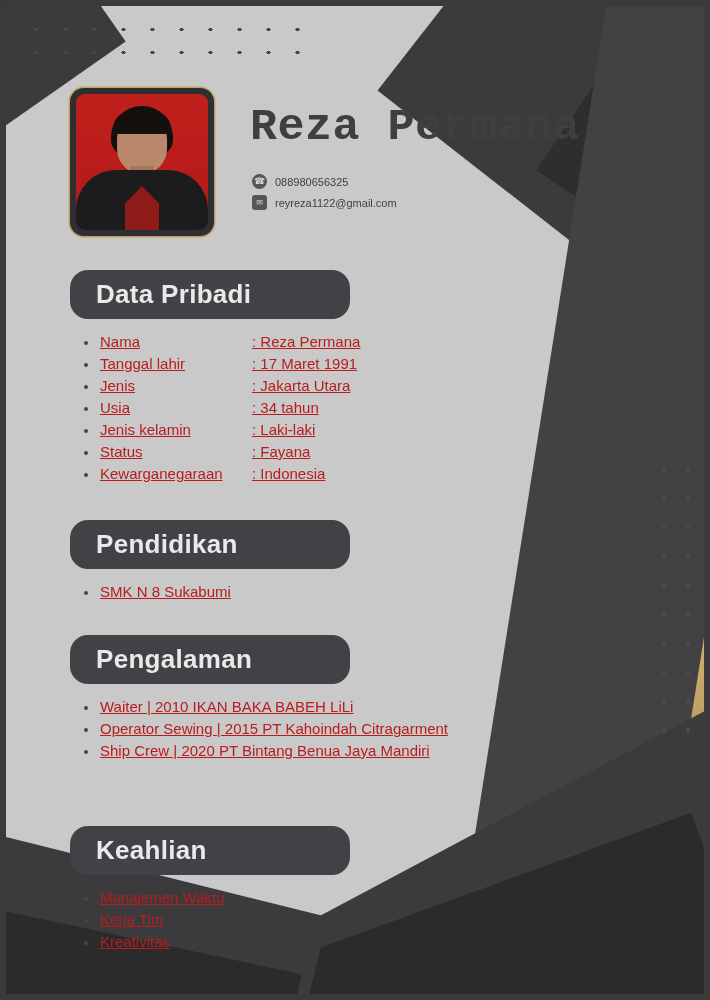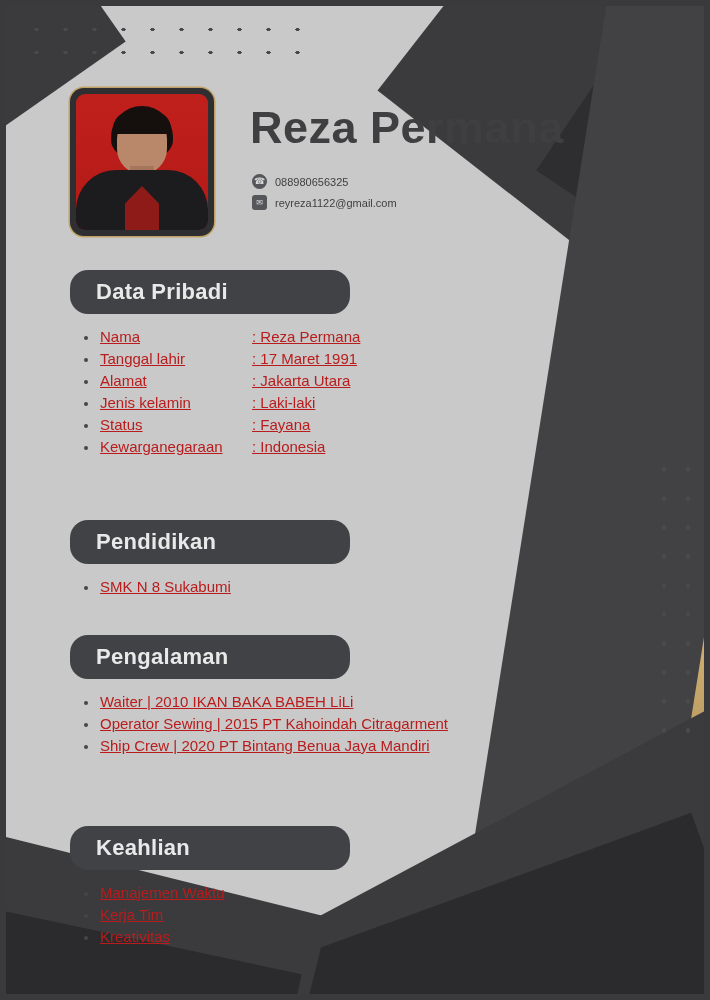--- a/index.html
+++ b/index.html
@@ -158,38 +158,39 @@
   .p-shirt {
     position: absolute; left: 50%; bottom: 0; transform: translateX(-50%);
     width: 34px; height: 44px; background: #8e1b18;
     clip-path: polygon(50% 0, 100% 40%, 100% 100%, 0 100%, 0 40%);
   }
 
   .name {
     position: absolute; left: 180px; top: 14px;
     font-size: 45px; font-weight: bold; color: #3f3f41;
     letter-spacing: 0.5px;
+    font-family: Liberation Mono, monospace;
   }
   .contact { position: absolute; left: 182px; top: 86px; }
   .c-row { display: flex; align-items: center; gap: 8px; margin-bottom: 6px; }
   .c-ico {
     width: 15px; height: 15px; border-radius: 50%;
     background: #55565a; color: #d9d9d9;
     font-size: 9px; line-height: 15px; text-align: center;
     flex: 0 0 auto;
   }
   .c-ico.mail { border-radius: 3px; font-size: 8px; }
   .c-txt { font-size: 11px; color: #3f3f41; }
 
   .section { position: absolute; left: 70px; }
   .sec-title {
     display: inline-block;
     background: #404246;
     color: #e9e9e9;
-    font-size: 22px; font-weight: bold;
+    font-size: 26px; font-weight: bold;
     border-radius: 18px;
     padding: 9px 0 9px 26px;
     width: 280px;
     letter-spacing: 0.3px;
   }
   ul.plain { list-style: none; margin-top: 14px; }
   ul.plain li {
     position: relative;
     padding-left: 30px;
     margin-bottom: 5px;
@@ -265,22 +266,26 @@
       <ul class="plain">
         <li>
           <span class="k">Nama</span>
           <span class="v">: Reza Permana</span>
         </li>
         <li>
           <span class="k">Tanggal lahir</span>
           <span class="v">: 17 Maret 1991</span>
         </li>
         <li>
-          <span class="k">Alamat</span>
+          <span class="k">Jenis</span>
           <span class="v">: Jakarta Utara</span>
+        </li>
+        <li>
+          <span class="k">Usia</span>
+          <span class="v">: 34 tahun</span>
         </li>
         <li>
           <span class="k">Jenis kelamin</span>
           <span class="v">: Laki-laki</span>
         </li>
         <li>
           <span class="k">Status</span>
           <span class="v">: Fayana</span>
         </li>
         <li>

